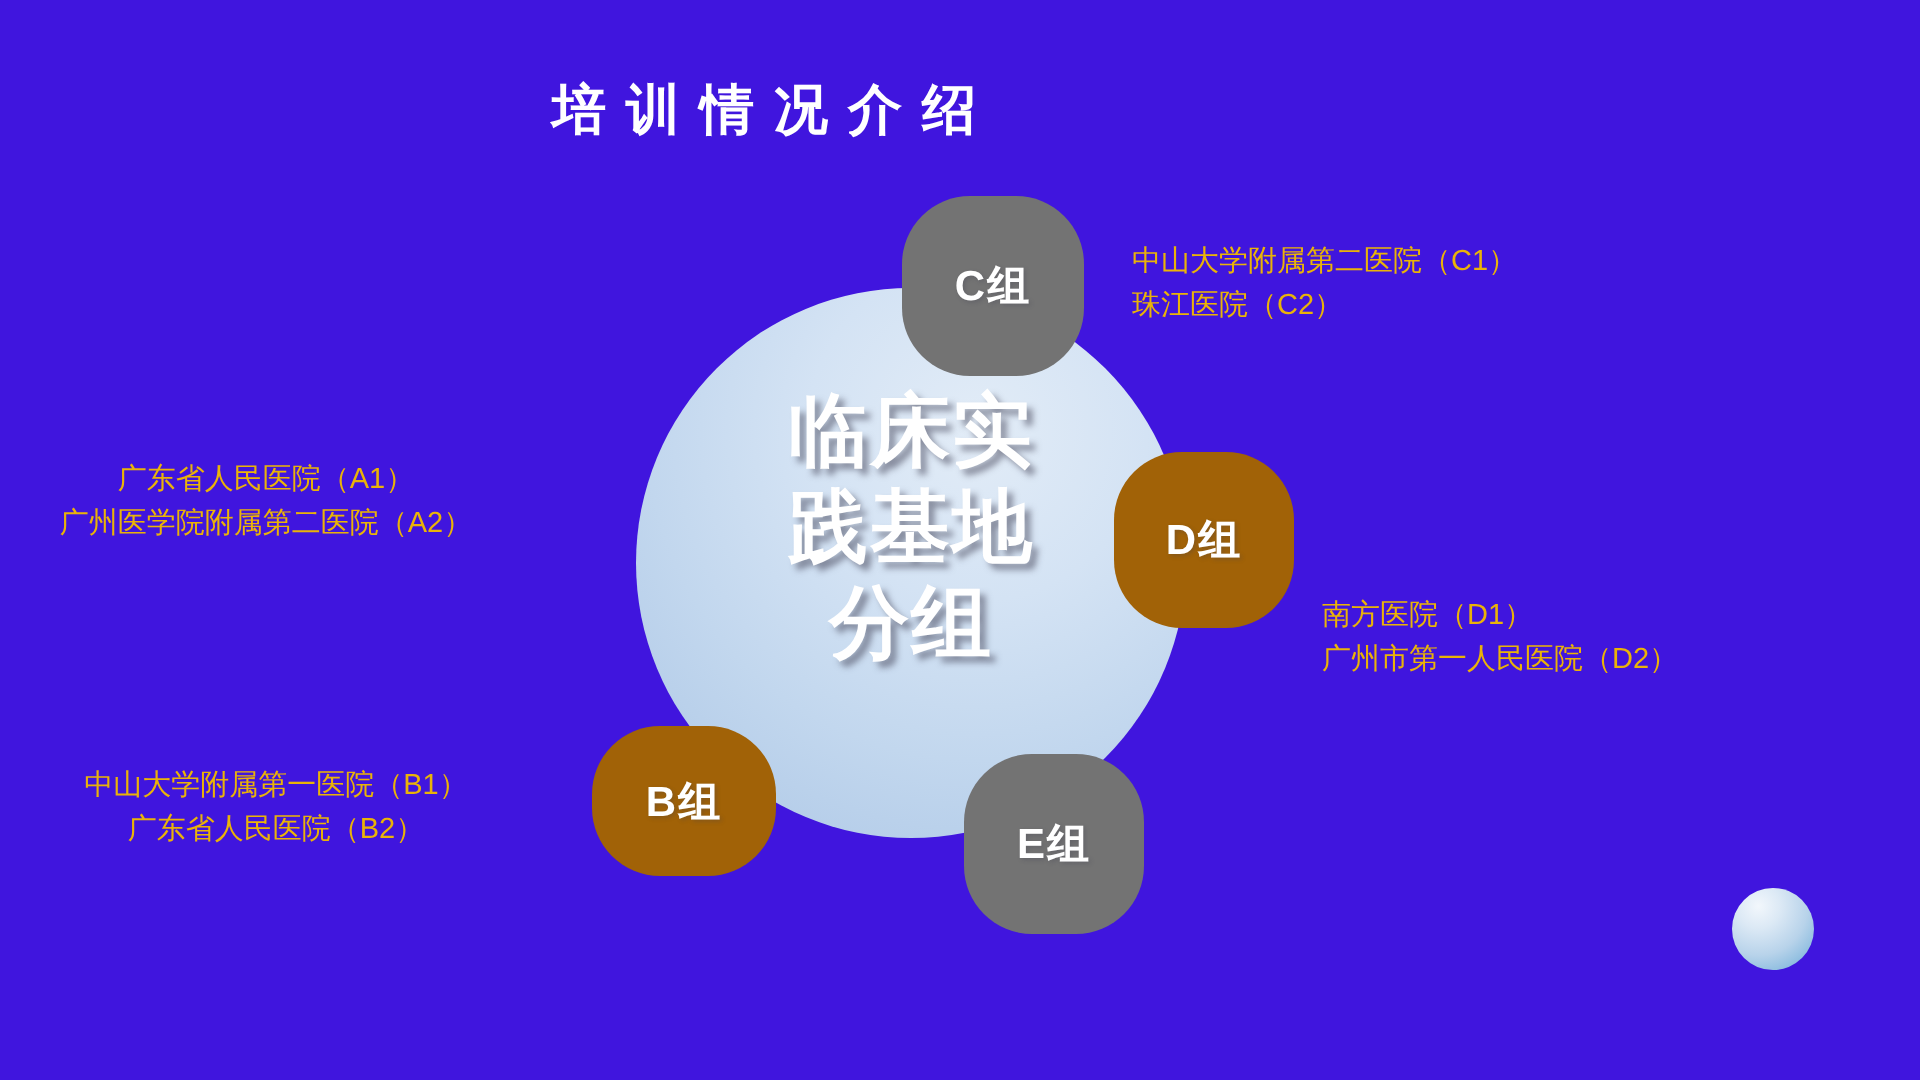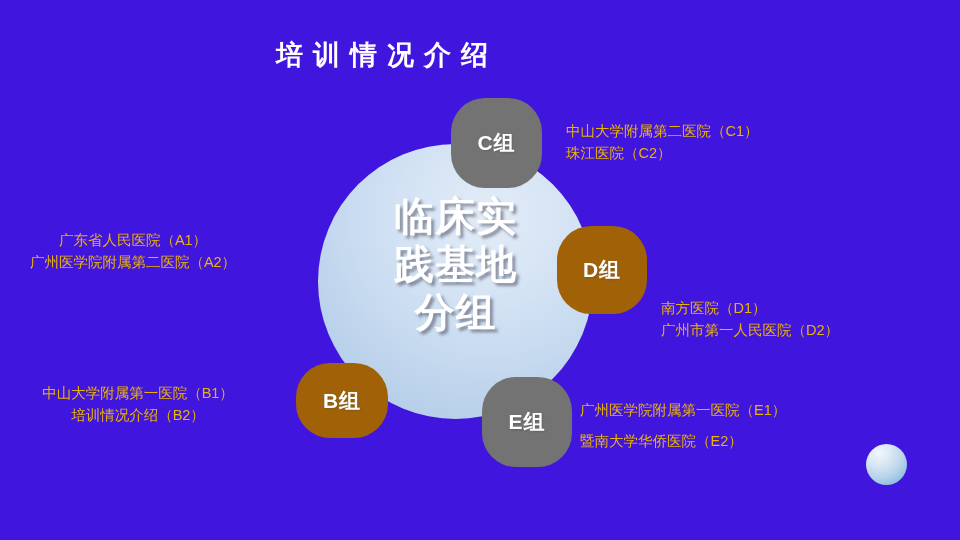--- a/index.html
+++ b/index.html
@@ -142,33 +142,29 @@
   <div class="bubble blue" id="bubble-d">D组</div>
   <div class="bubble pink" id="bubble-e">E组</div>
 
   <div class="label-list right-align" id="labels-a">
     <span class="row">广东省人民医院（A1）</span>
     <span class="row">广州医学院附属第二医院（A2）</span>
   </div>
 
   <div class="label-list right-align" id="labels-b">
     <span class="row">中山大学附属第一医院（B1）</span>
-    <span class="row">培训情况介绍（B2）</span>
+    <span class="row">广东省人民医院（B2）</span>
   </div>
 
   <div class="label-list left-align" id="labels-c">
     <span class="row">中山大学附属第二医院（C1）</span>
     <span class="row">珠江医院（C2）</span>
   </div>
 
   <div class="label-list left-align" id="labels-d">
     <span class="row">南方医院（D1）</span>
     <span class="row">广州市第一人民医院（D2）</span>
   </div>
 
-  <div class="label-list left-align" id="labels-e">
-    <span class="row">广州医学院附属第一医院（E1）</span>
-    <span class="row">暨南大学华侨医院（E2）</span>
-  </div>
 
   <div id="deco-dot"></div>
 
 </div>
 
 </body></html>

